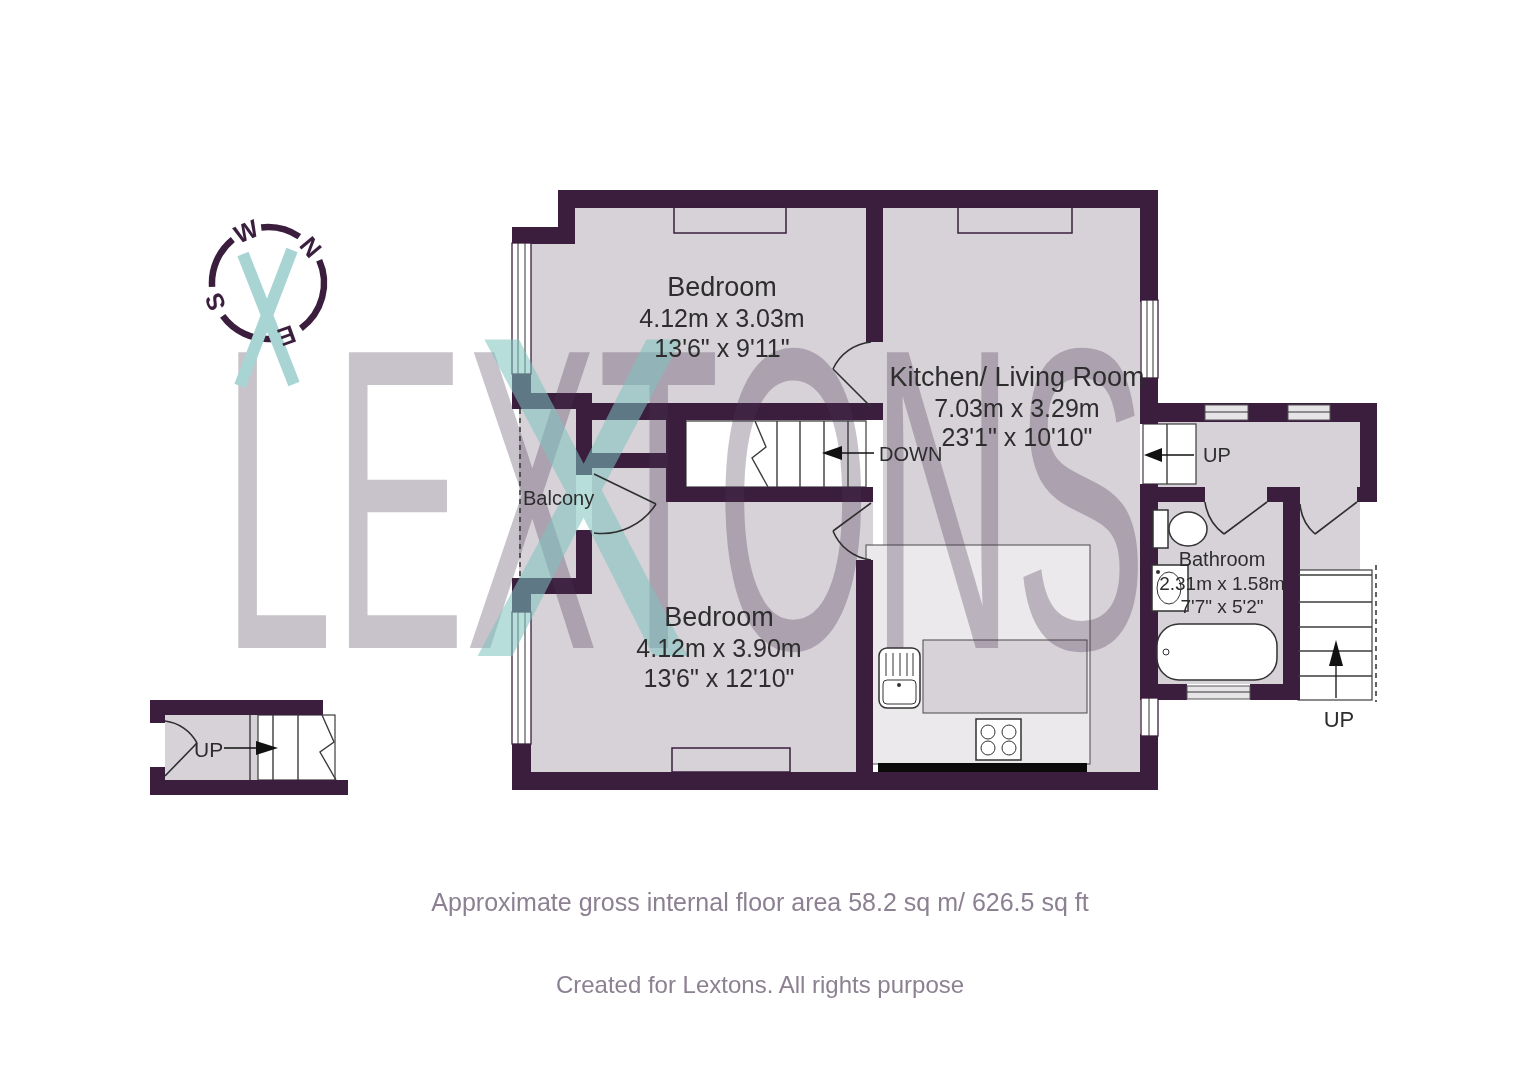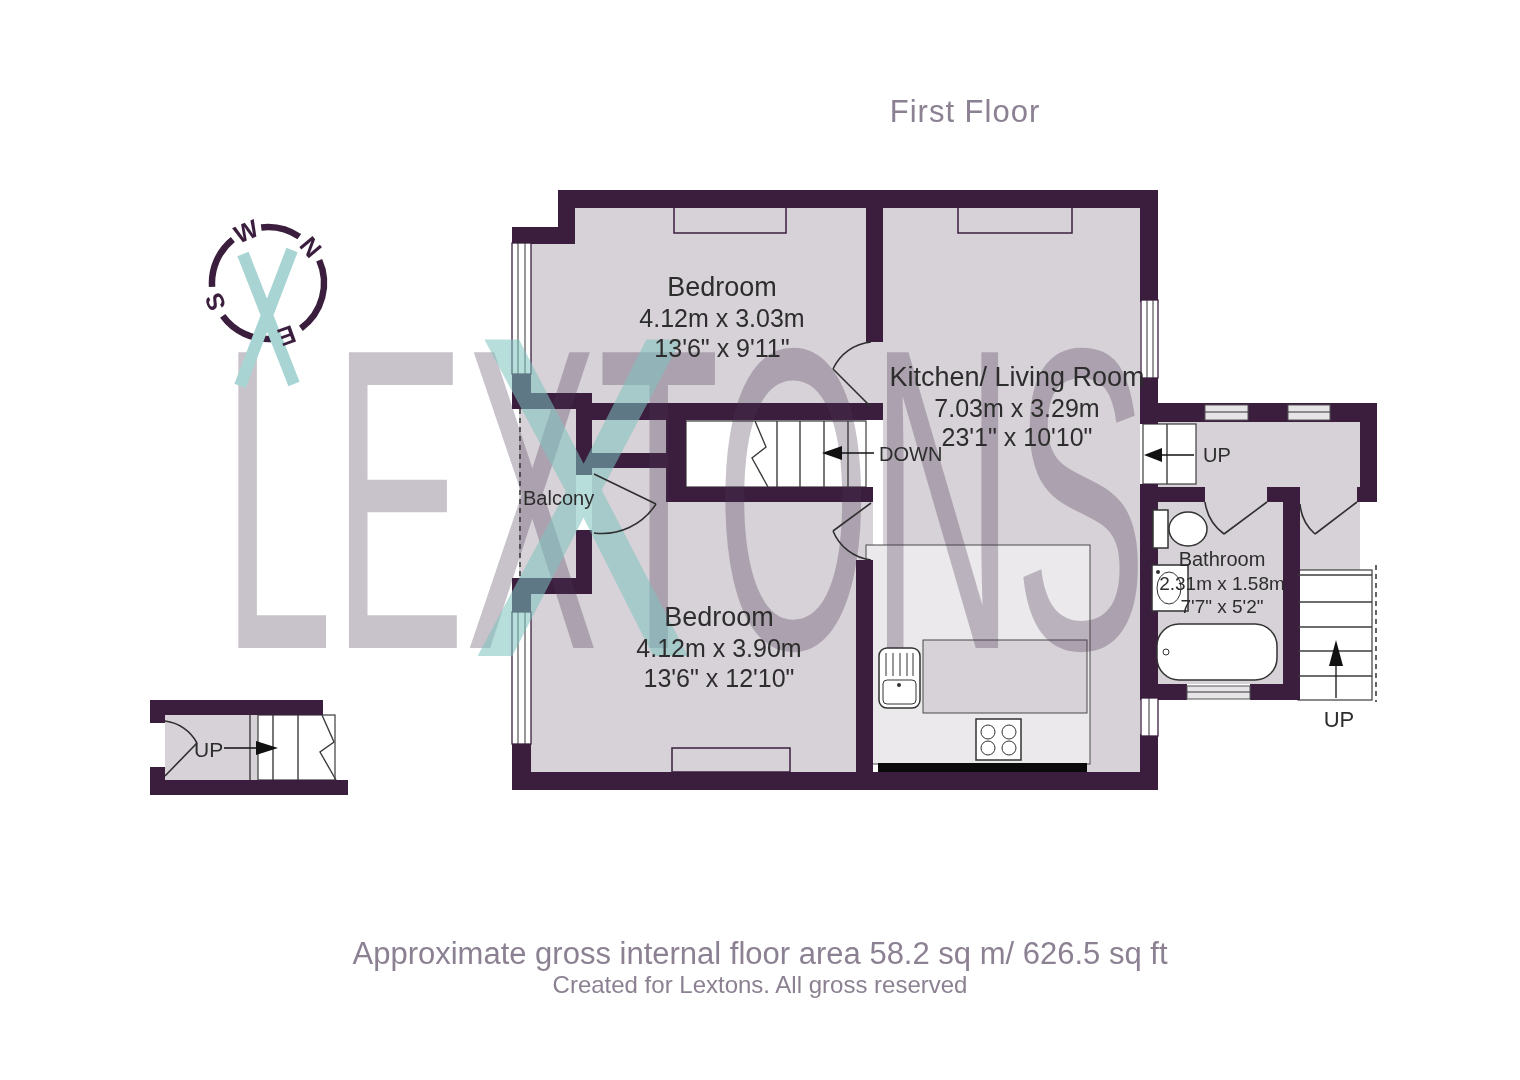--- a/index.html
+++ b/index.html
@@ -257,17 +257,16 @@
       <text class="lbl" x="1222" y="613" font-size="19">7'7" x 5'2"</text>
 
       <text class="lbl-start" x="523" y="505" font-size="20">Balcony</text>
       <text class="lbl-start" x="879" y="461" font-size="20">DOWN</text>
       <text class="lbl-start" x="1203" y="462" font-size="20">UP</text>
       <text class="lbl" x="1339" y="727" font-size="22">UP</text>
       <text class="lbl-start" x="194" y="757" font-size="21">UP</text>
     </g>
   </svg>
 
-  <div class="heading" style="left:860px;top:94px;width:210px;text-align:center;font-size:31px;">First Floor</div>
-
-  <div class="footer-line" style="top:888px;font-size:31px;margin-top:48px;">Approximate gross internal floor area 58.2 sq m/ 626.5 sq ft</div>
-  <div class="footer-line" style="top:971px;font-size:24px;">Created for Lextons. All gross reserved</div>
+
+  <div class="footer-line" style="top:888px;font-size:25px;">Approximate gross internal floor area 58.2 sq m/ 626.5 sq ft</div>
+  <div class="footer-line" style="top:971px;font-size:24px;">Created for Lextons. All rights purpose</div>
 </div>
 
 </body></html>

